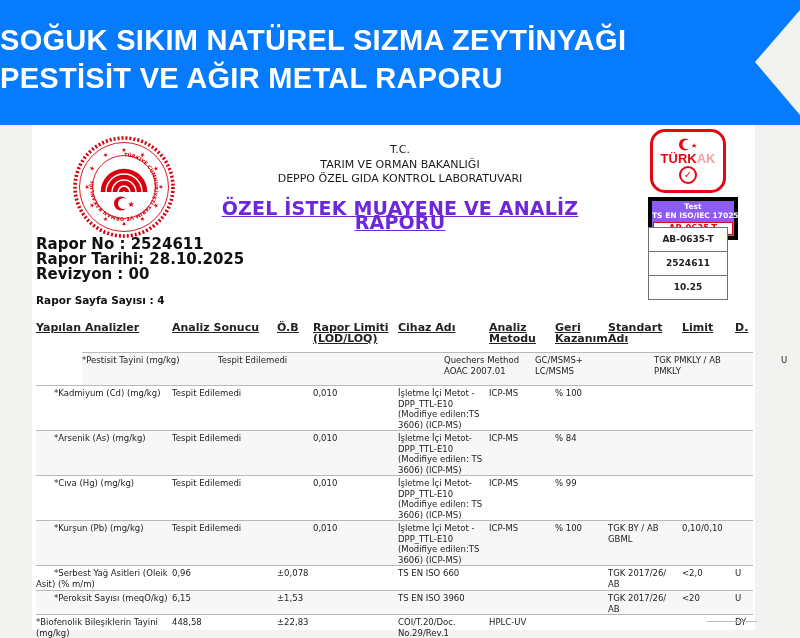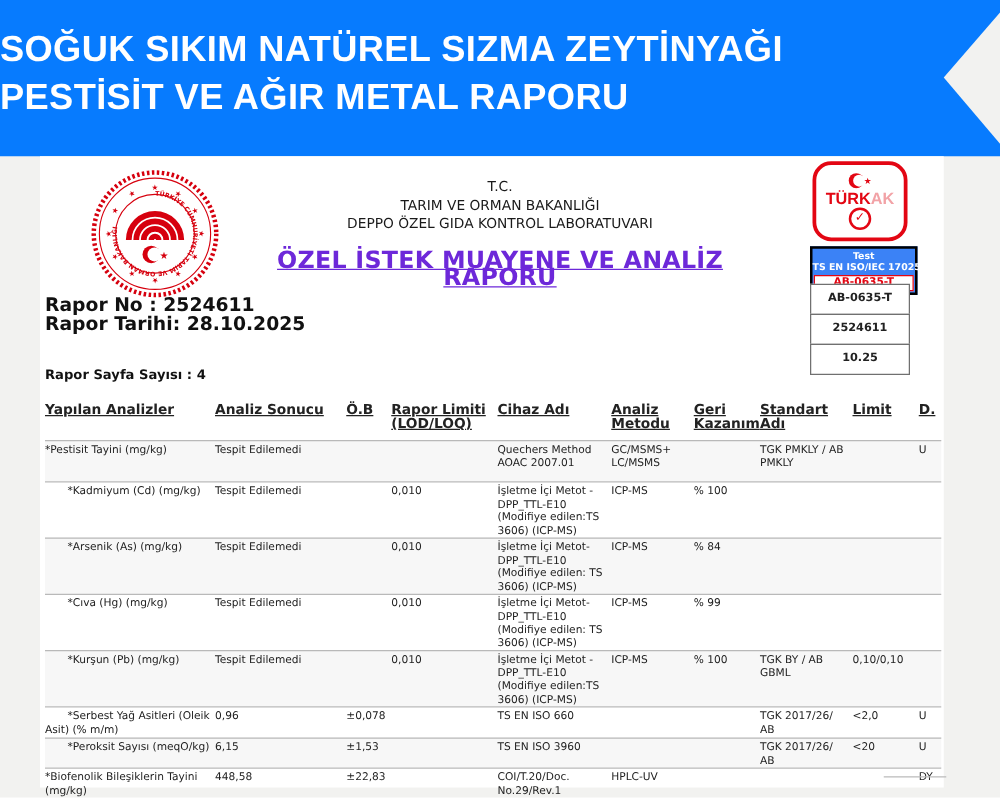--- a/index.html
+++ b/index.html
@@ -23,43 +23,43 @@
   .red-title{margin-top:14px;font-size:19px;font-weight:bold;color:#6d28d9;letter-spacing:0.2px;text-decoration:underline;}
   
   .turkak-badge{position:absolute;left:618px;top:4px;width:70px;height:58px;
         border:3px solid #e30613;border-radius:15px;background:#fff;display:flex;
         flex-direction:column;align-items:center;justify-content:center;gap:1px;}
   .turkak-word{font-family:"Liberation Sans",sans-serif;font-size:13px;font-weight:bold;line-height:13px;}
   .turk{color:#e30613;}
   .ak{color:#f2a2a6;}
   .tick-circle{width:14px;height:14px;border:2px solid #e30613;border-radius:50%;
         color:#e30613;font-size:10px;line-height:13px;text-align:center;font-weight:bold;}
-  .test-box{position:absolute;left:616px;top:72px;width:82px;border:2px solid #000000;
-        background:#3b82f6;color:#fff;text-align:center;font-weight:bold;padding-top:1px;}
+  .test-box{position:absolute;left:616px;top:72px;width:82px;border:4px solid #000000;
+        background:#8b5cf6;color:#fff;text-align:center;font-weight:bold;padding-top:1px;}
   .test-box .t1{font-size:7.5px;line-height:9px;}
   .test-box .t2{font-size:7.5px;line-height:10px;white-space:nowrap;}
   .test-box .t3{background:#fff;color:#e30613;font-size:8.5px;line-height:11px;
         margin:1px;border:1px solid #e30613;}
   .idcells{position:absolute;left:616px;top:102px;width:80px;}
   .idcell{border:1px solid #707070;background:#fff;text-align:center;font-size:9px;
         font-weight:bold;height:23px;line-height:23px;margin-top:-1px;}
   .idcell:first-child{margin-top:0;}
   
   .report-info{position:absolute;left:4px;top:112px;font-size:15px;font-weight:bold;
         color:#111;line-height:15px;}
   .report-pages{position:absolute;left:4px;top:169px;font-size:10.5px;font-weight:bold;color:#111;}
   
   .rtable{position:absolute;left:4px;top:196px;width:717px;font-size:8.5px;line-height:10.5px;}
   .thead,.trow{display:grid;grid-template-columns:136px 105px 36px 85px 91px 66px 53px 74px 53px 18px;}
   .thead{font-size:11px;font-weight:bold;min-height:31px;}
   .thead .th span{text-decoration:underline;}
   .th,.td{padding:2px 3px 0 0;box-sizing:border-box;}
   .tbody .trow{border-top:1px solid #b9b9b9;}
   .tbody .trow:nth-child(odd){background:#f7f7f7;}
-  .tbody .trow:nth-child(1){min-height:32px;}
+  .tbody .trow:nth-child(1){min-height:32px;margin-left:46px;}
   .tbody .trow:nth-child(2){min-height:43px;}
   .tbody .trow:nth-child(3){min-height:42px;}
   .tbody .trow:nth-child(4){min-height:43px;}
   .tbody .trow:nth-child(5){min-height:42px;}
   .tbody .trow:nth-child(6){min-height:24px;}
   .tbody .trow:nth-child(7){min-height:21px;}
   .tbody .trow:nth-child(8){min-height:28px;}
   .c1.ind{text-indent:18px;}
   .c3{white-space:nowrap;}
   .dy-underline{position:absolute;left:675px;top:496px;width:50px;height:0;border-top:1px solid #bbb;}
@@ -139,20 +139,21 @@
 
   <div class="idcells">
     <div class="idcell">AB-0635-T</div>
     <div class="idcell">2524611</div>
     <div class="idcell">10.25</div>
   </div>
 
   <div class="report-info">
     <div>Rapor No : 2524611</div>
     <div>Rapor Tarihi: 28.10.2025</div>
+    <div>Revizyon : 00</div>
   </div>
   <div class="report-pages">Rapor Sayfa Sayısı : 4</div>
 
   <div class="rtable">
     <div class="thead">
       <div class="th"><span>Yapılan Analizler</span></div>
       <div class="th"><span>Analiz Sonucu</span></div>
       <div class="th"><span>Ö.B</span></div>
       <div class="th"><span>Rapor Limiti (LOD/LOQ)</span></div>
       <div class="th"><span>Cihaz Adı</span></div>

